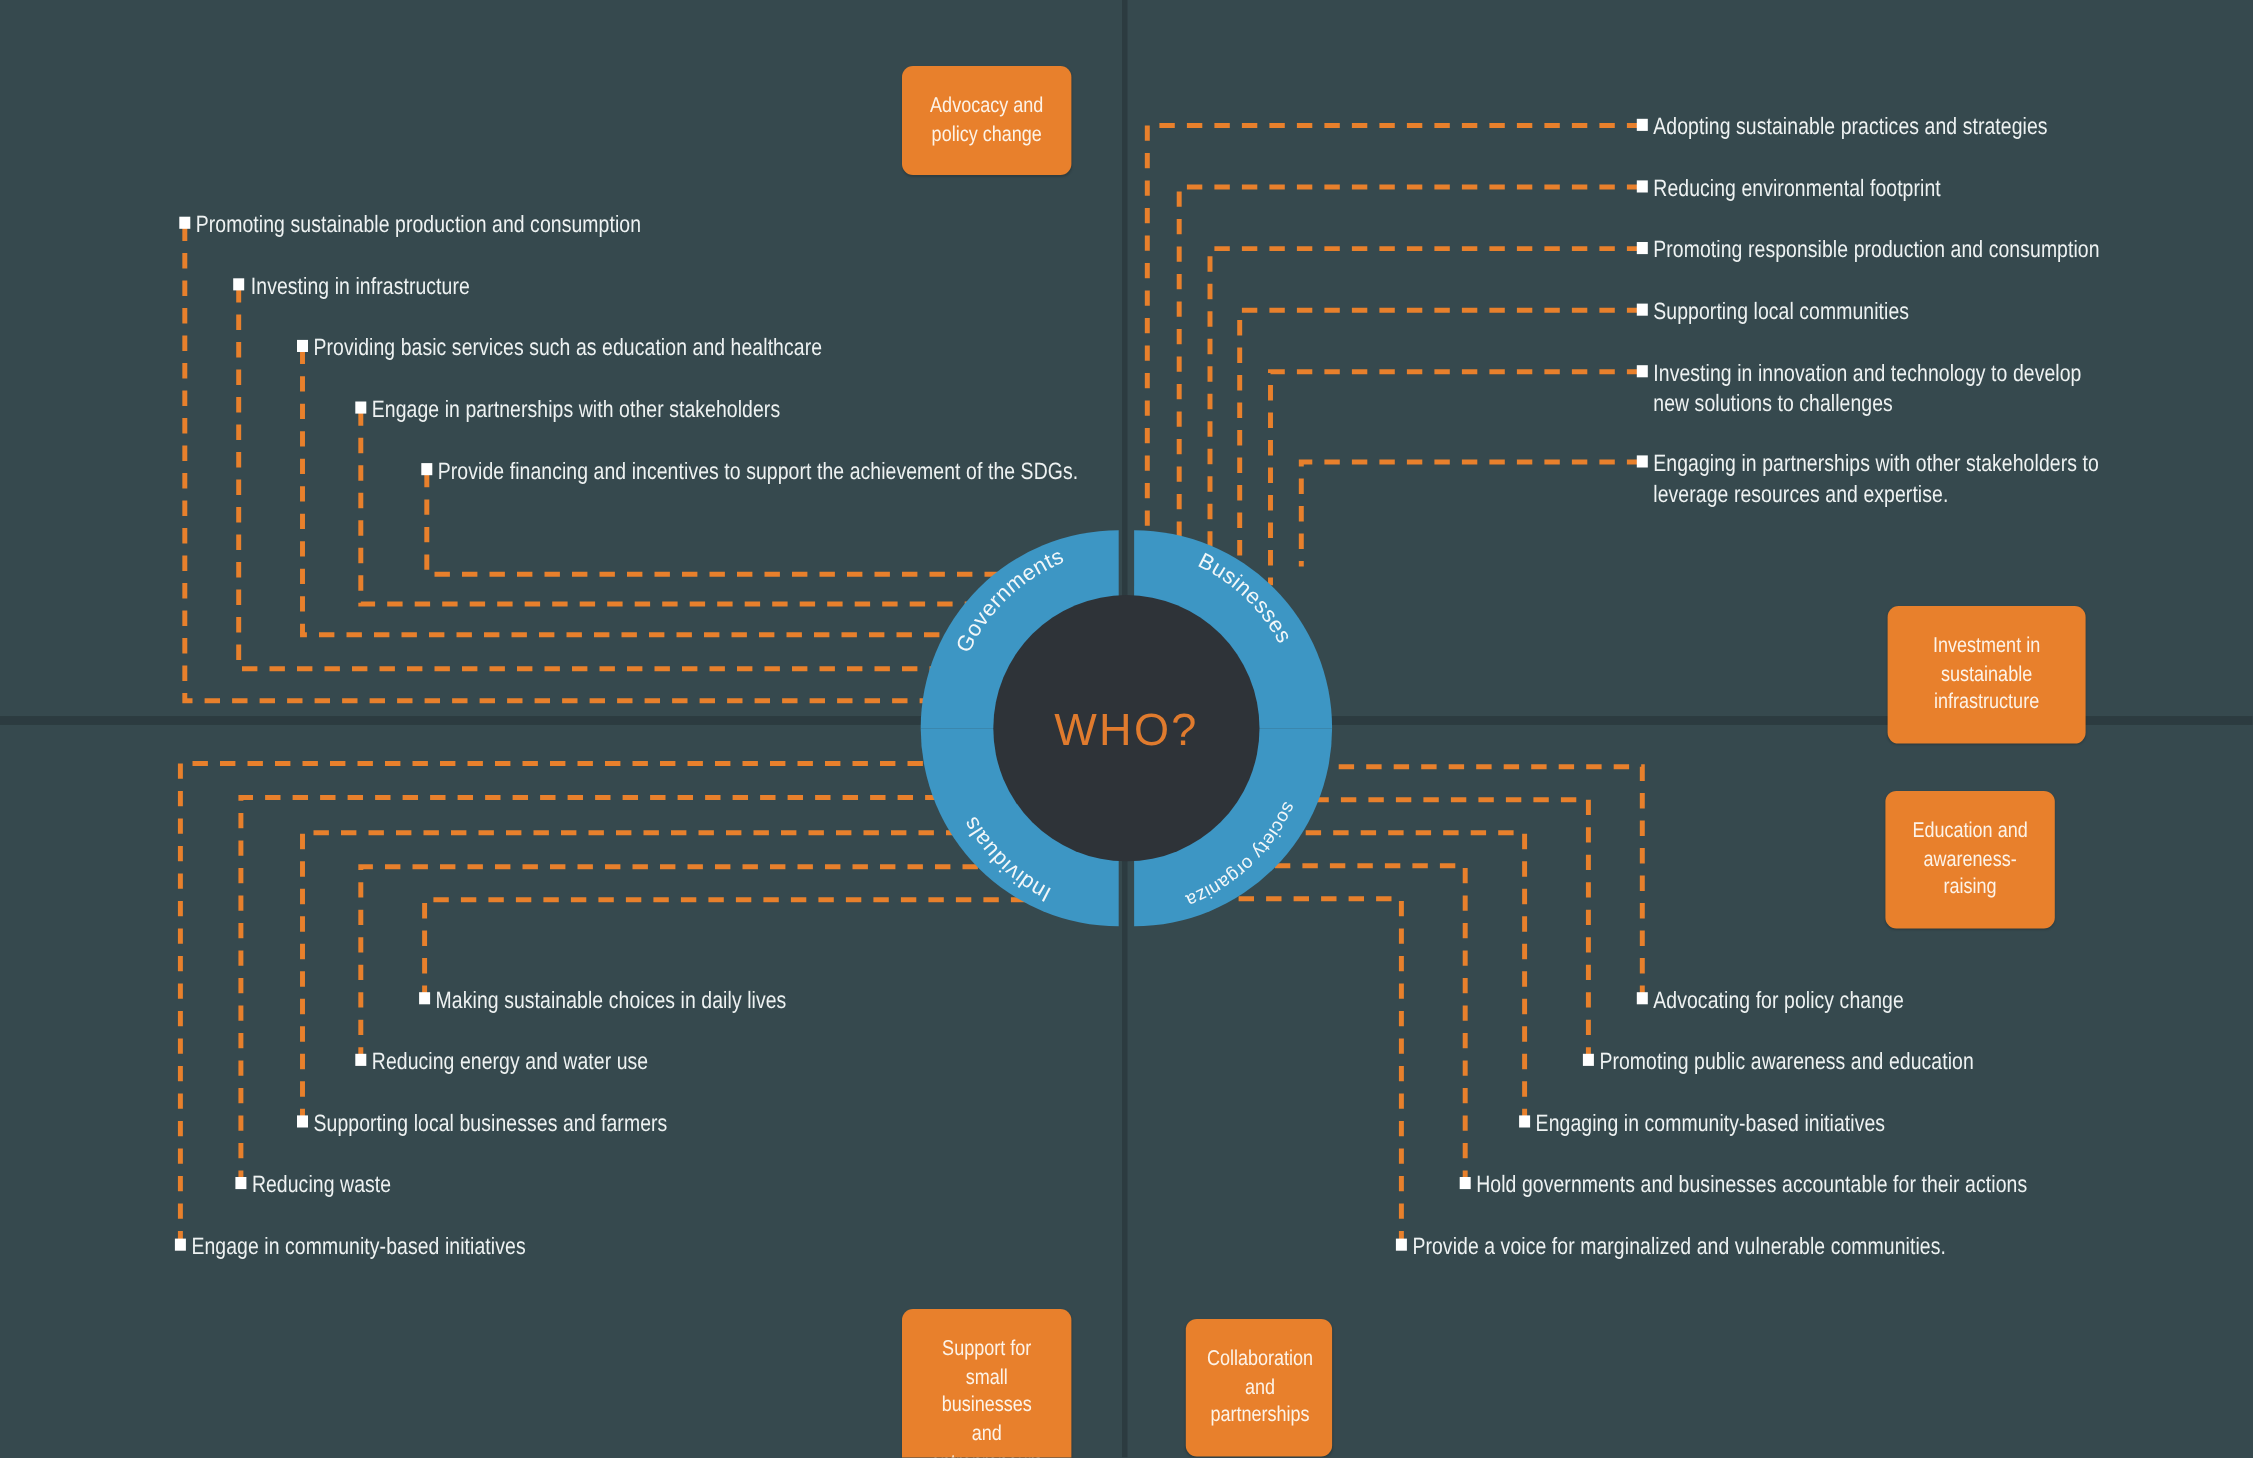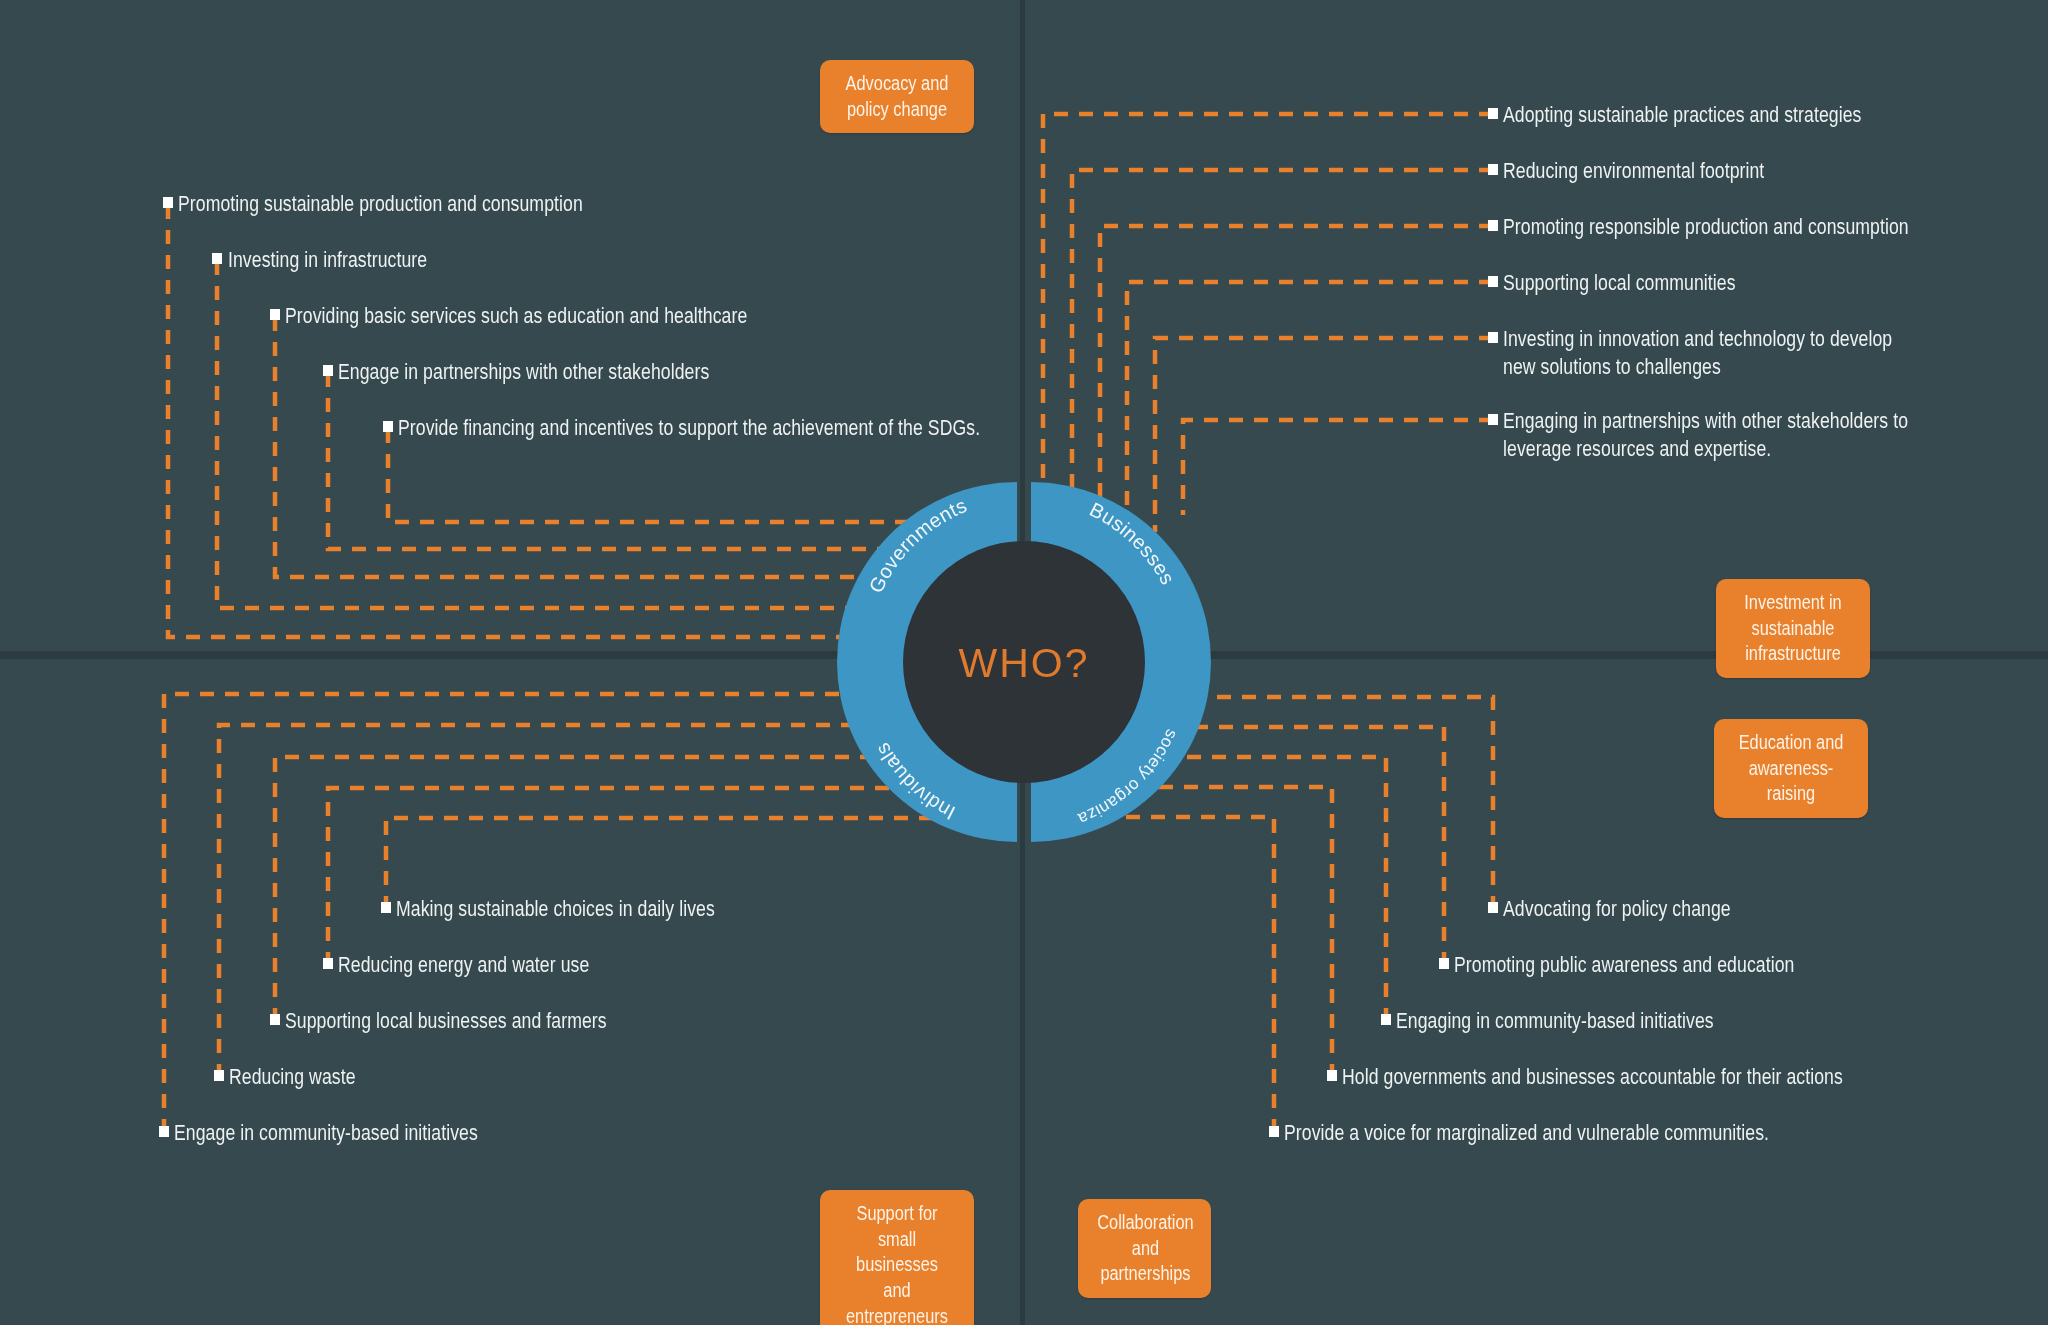--- a/index.html
+++ b/index.html
@@ -27,21 +27,21 @@
   .label.wrap{white-space:normal;}
 
   .chipwrap{position:absolute;}
   .chip{
     background:#e8802c;
     color:#fdf3e8;
     border-radius:10px;
     text-align:center;
     font-size:19.5px;
     line-height:1.32;
-    padding:11px 10px;
+    padding:24px 10px;
     box-sizing:border-box;
     font-family:"Liberation Sans","DejaVu Sans",sans-serif;
     box-shadow:0 1px 2px rgba(0,0,0,.18);
   }
   .chip span{display:inline-block;transform:scaleX(0.84);}
 
   .seg-label{
     fill:#f2f7f9;
     font-size:20px;
     font-family:"Liberation Sans","DejaVu Sans",sans-serif;
@@ -177,21 +177,21 @@
   <div class="label" style="left:1454px;top:952px;">Promoting public awareness and education</div>
   <div class="label" style="left:1396px;top:1008px;">Engaging in community-based initiatives</div>
   <div class="label" style="left:1342px;top:1064px;">Hold governments and businesses accountable for their actions</div>
   <div class="label" style="left:1284px;top:1120px;">Provide a voice for marginalized and vulnerable communities.</div>
 
   <div class="chipwrap" style="left:820px;top:60px;width:154px;">
     <div class="chip"><span>Advocacy and policy change</span></div>
   </div>
 
 
-  <div class="chipwrap" style="left:1716px;top:551px;width:154px;margin-top:28px;">
+  <div class="chipwrap" style="left:1716px;top:551px;width:180px;">
     <div class="chip"><span>Investment in sustainable infrastructure</span></div>
   </div>
 
   <div class="chipwrap" style="left:1714px;top:719px;width:154px;">
     <div class="chip"><span>Education and awareness-raising</span></div>
   </div>
 
   <div class="chipwrap" style="left:820px;top:1190px;width:154px;">
     <div class="chip"><span>Support for small businesses and entrepreneurs</span></div>
   </div>

